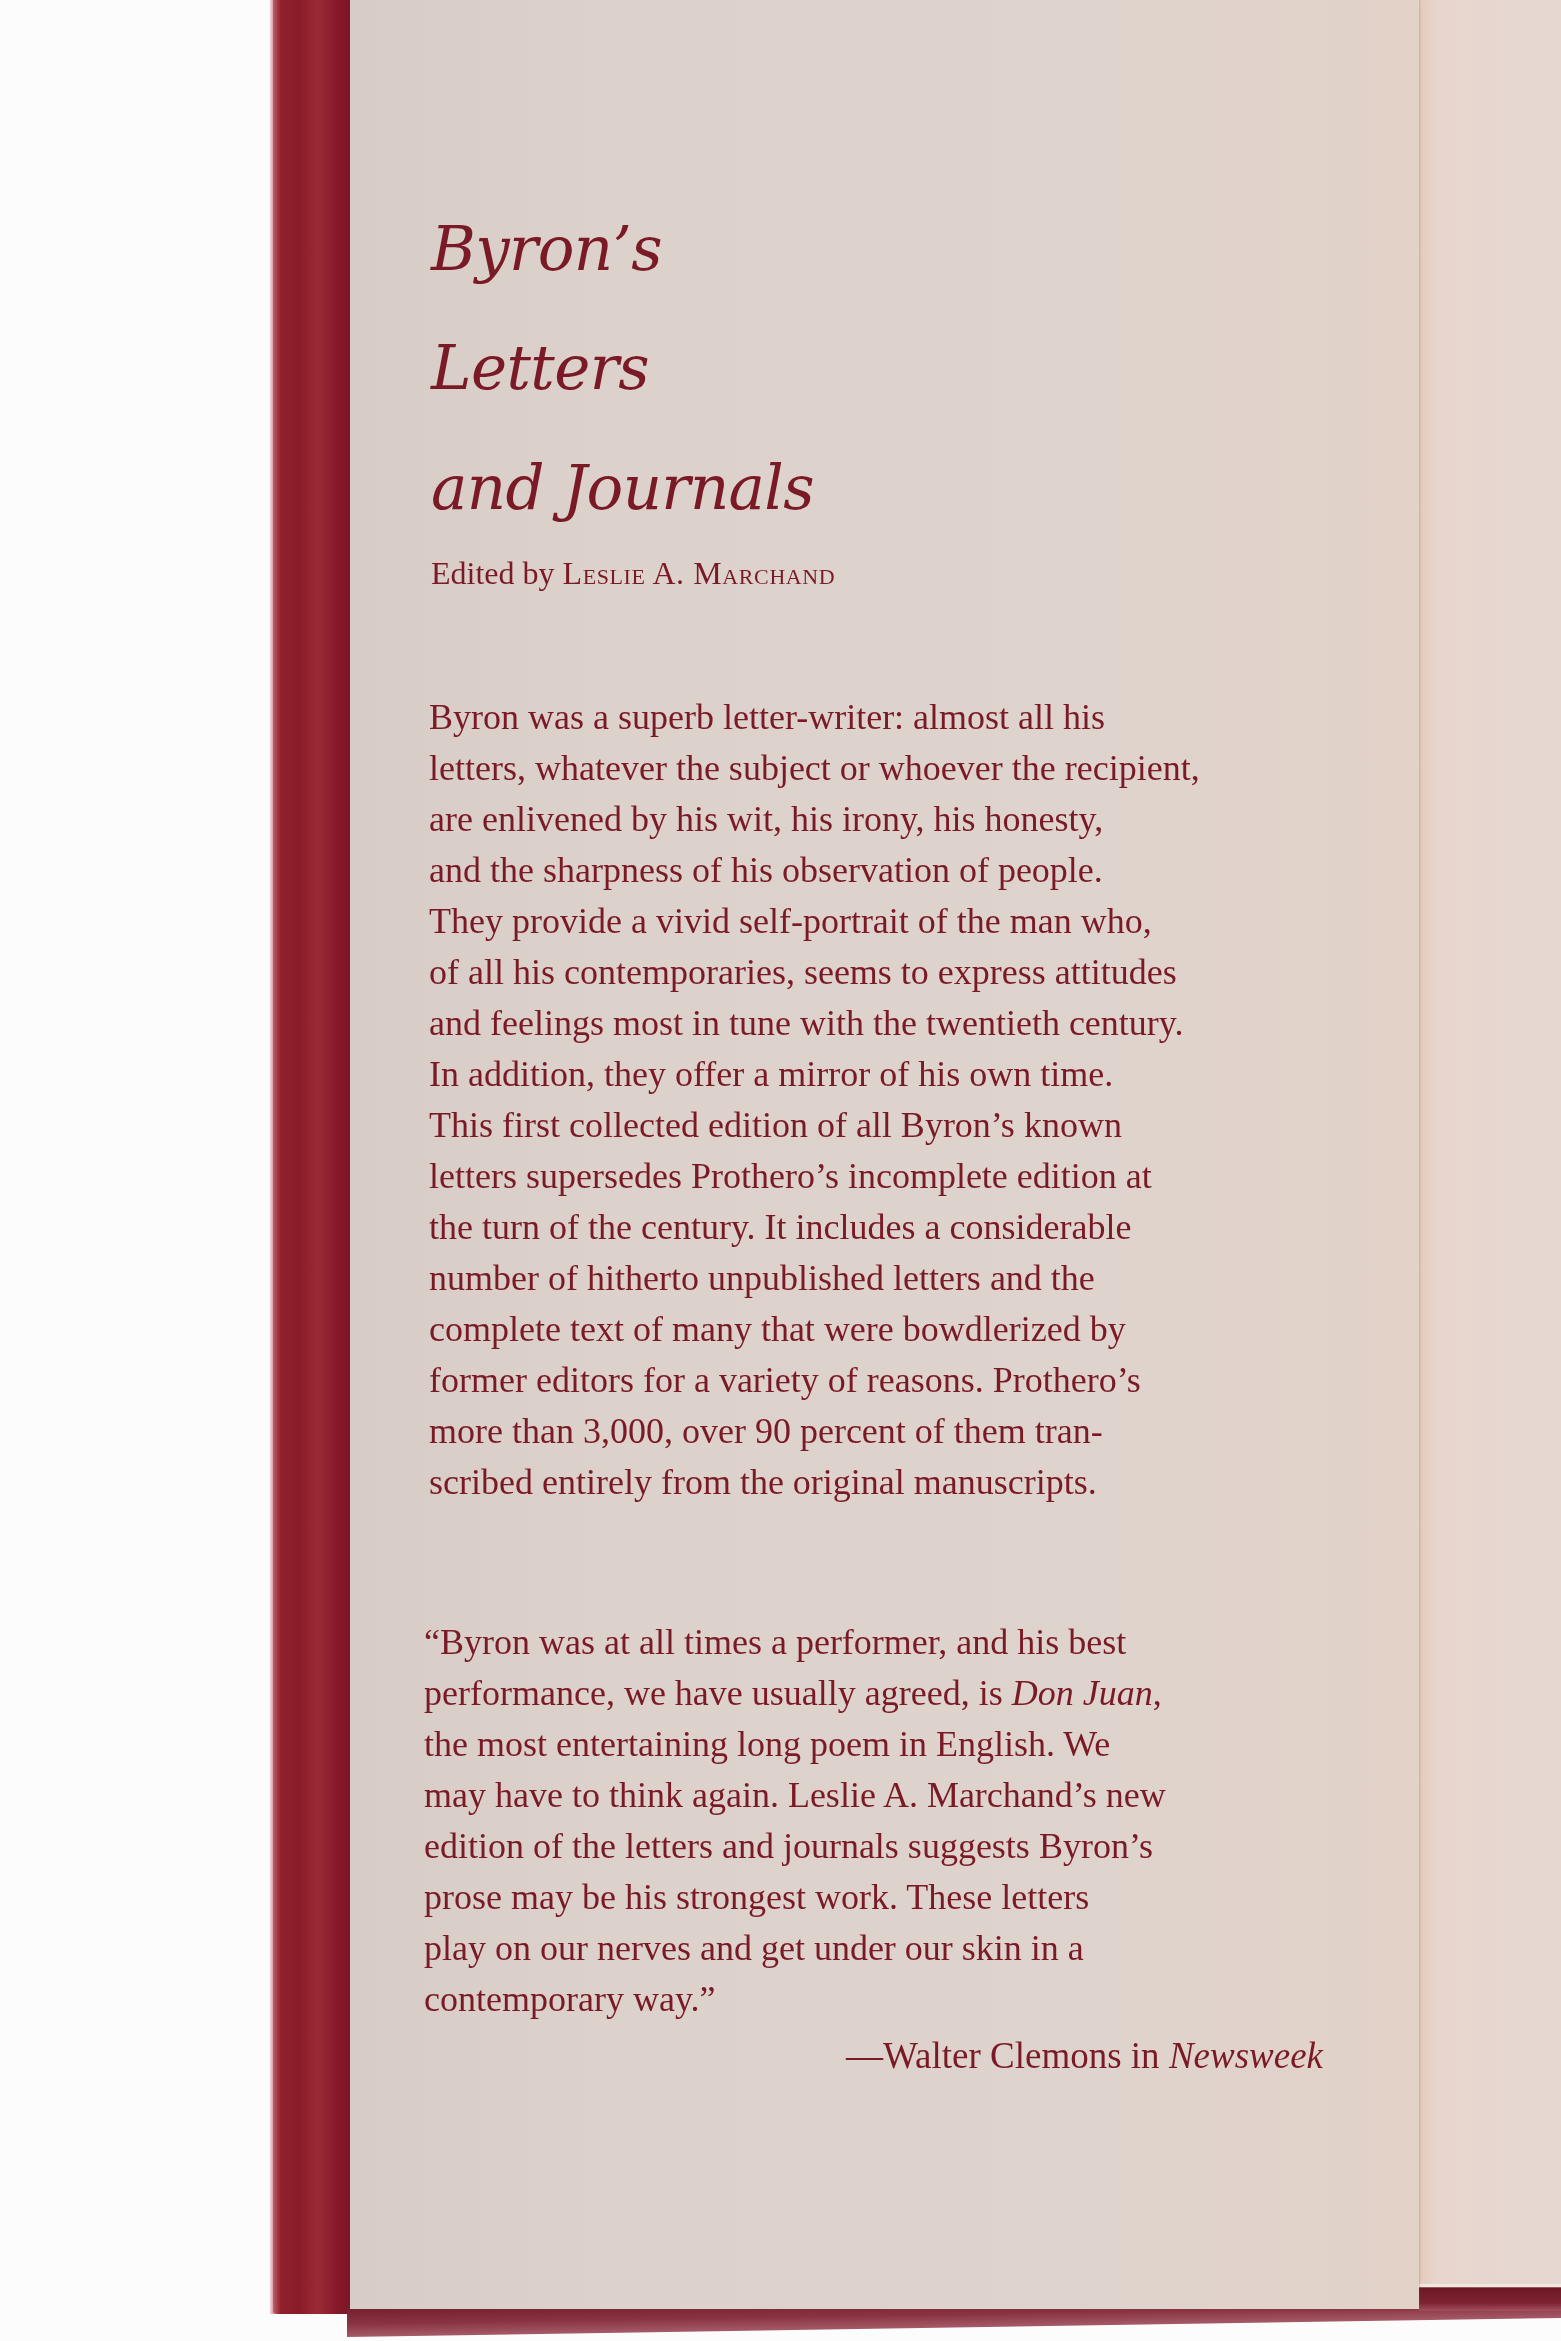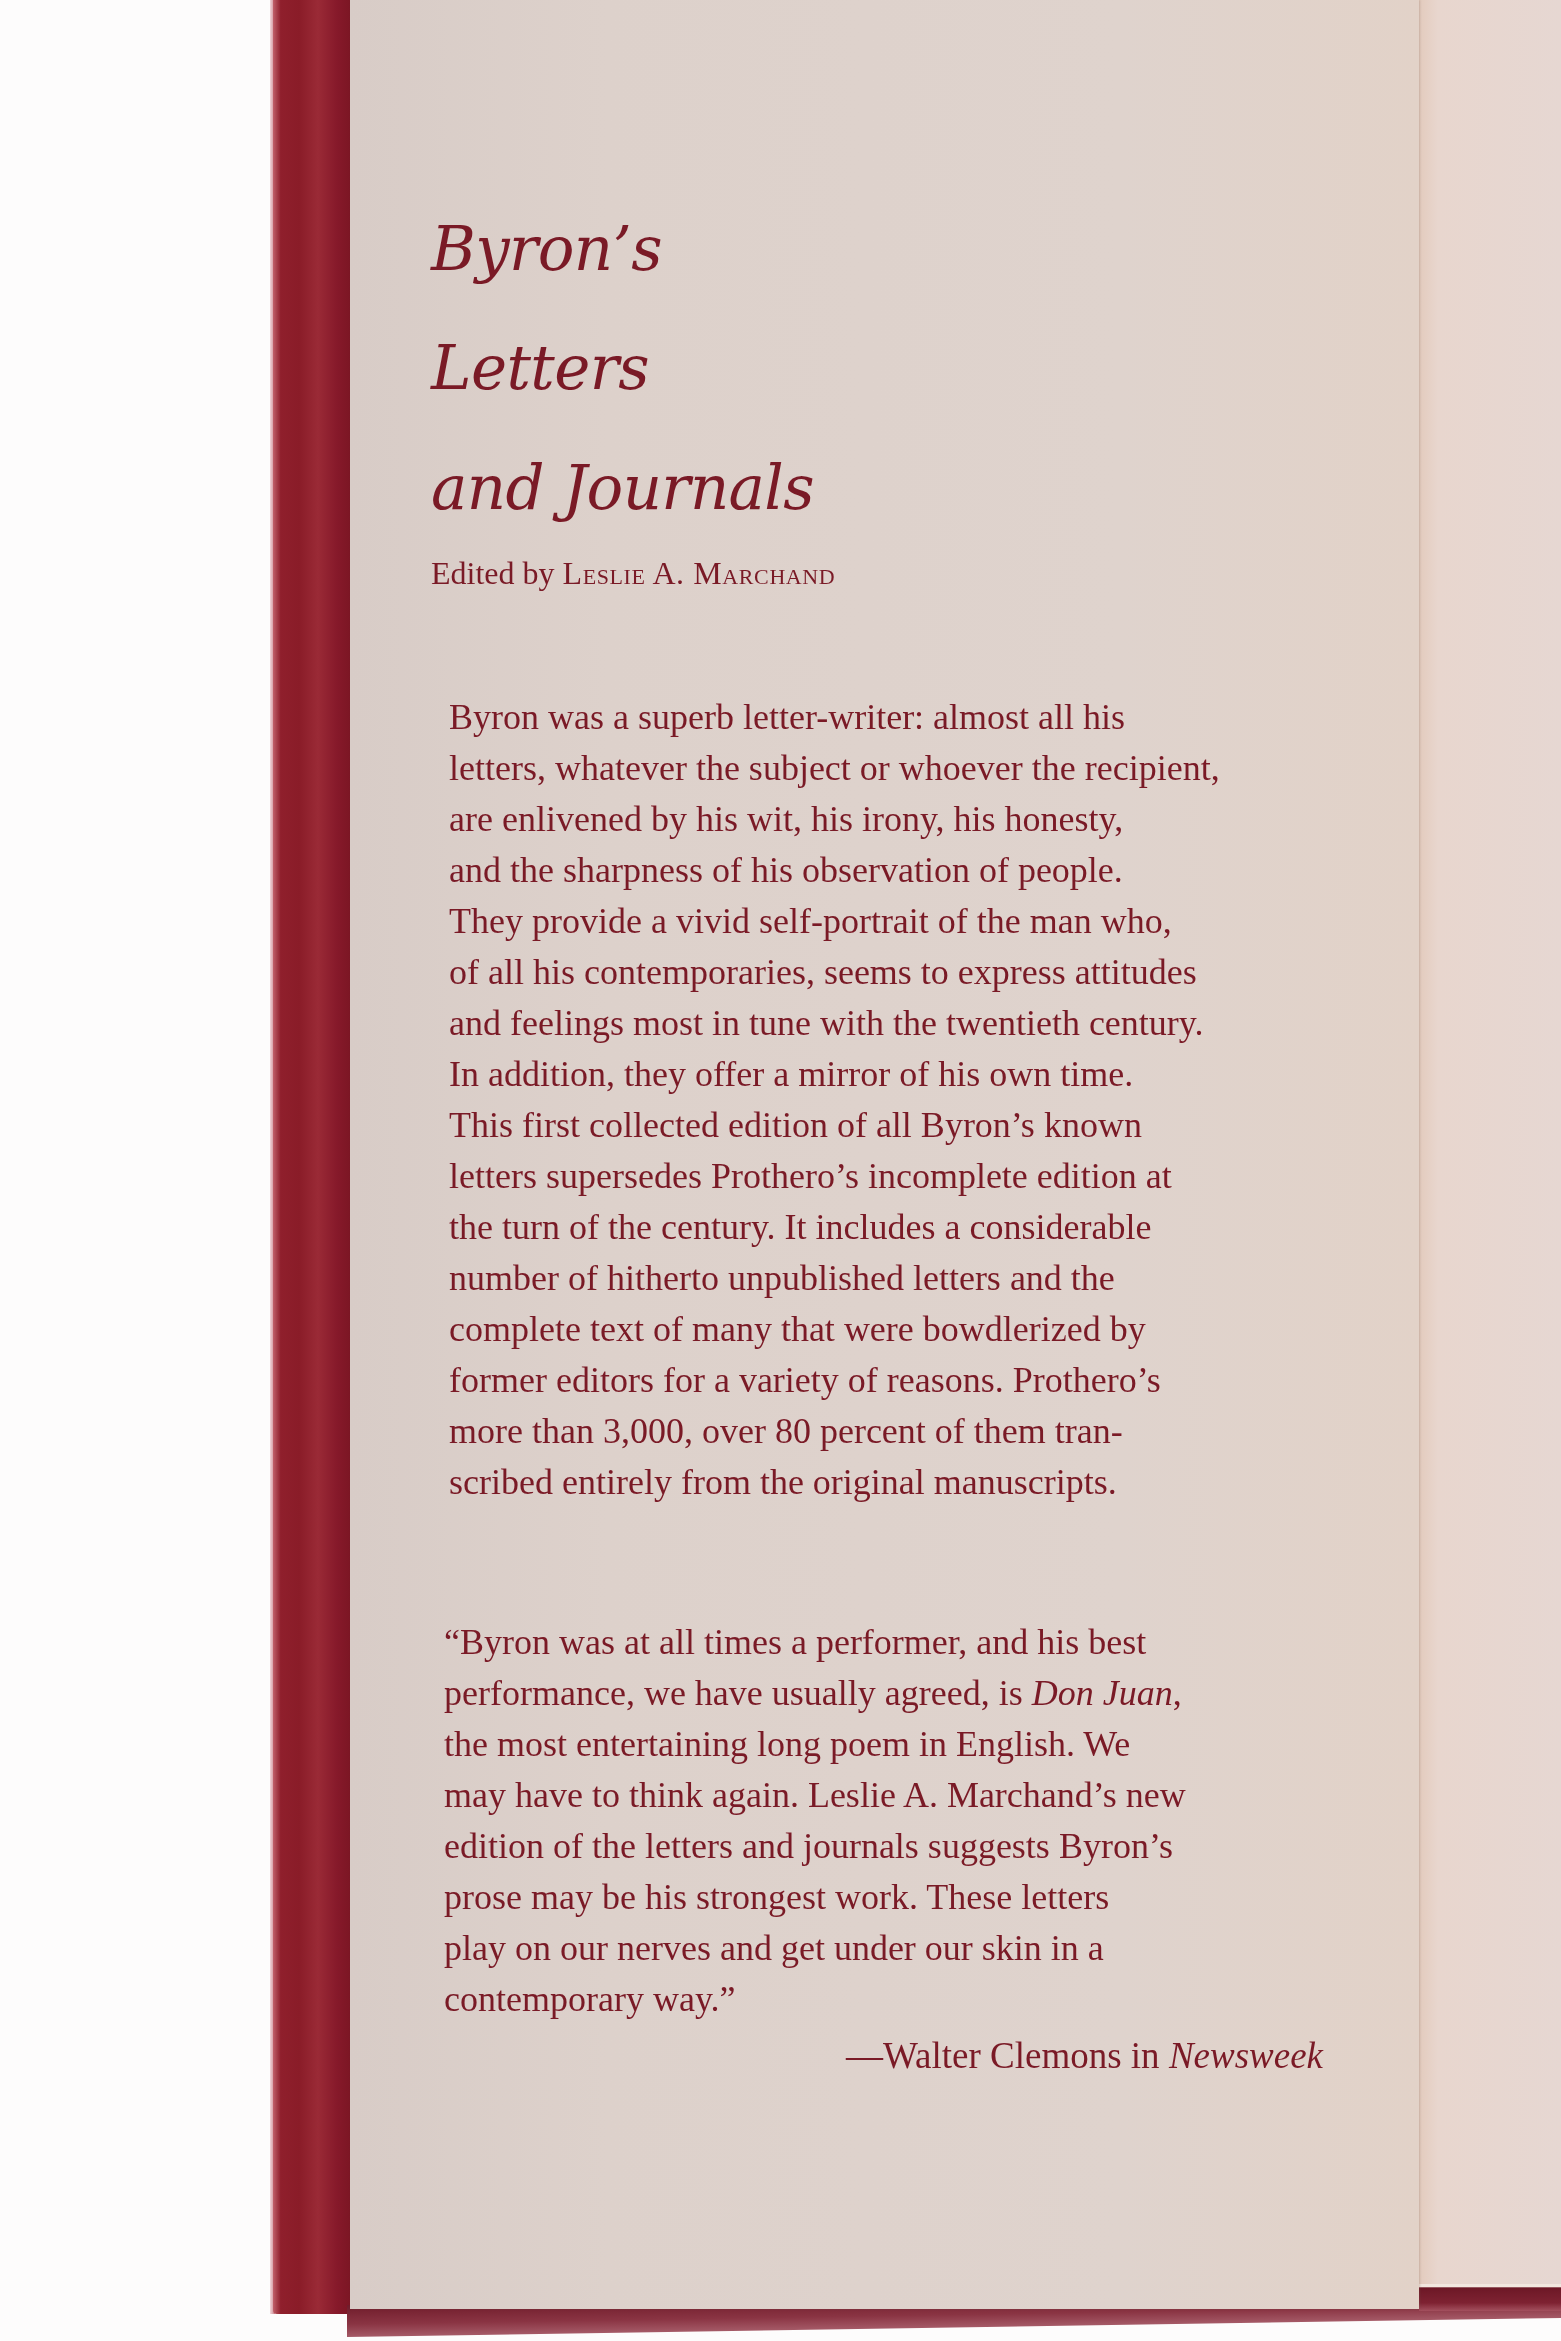--- a/index.html
+++ b/index.html
@@ -45,21 +45,21 @@
   .t3 { top:457px; }
   .editor {
     position:absolute; left:431px; top:555px; font-size:32px; color:#7a1a26;
     font-family:"Liberation Serif", serif;
   }
   .editor .sc { font-variant:small-caps; letter-spacing:0.6px; }
   .body-lines {
     position:absolute; left:429px; top:692px; width:912px;
     font-family:"Liberation Serif", serif; font-size:36px; color:#7a1a26;
   }
-  .line { height:51px; line-height:51px; white-space:nowrap;margin-left:20px; }
+  .line { height:51px; line-height:51px; white-space:nowrap; }
   .quote {
     position:absolute; left:424px; top:1617px; width:912px;
     font-family:"Liberation Serif", serif; font-size:36px; color:#7a1a26;
   }
   .quote em { font-style:italic; }
   .attrib {
     position:absolute; right:238px; top:2034px;
     font-family:"Liberation Serif", serif; font-size:37px; color:#7a1a26; white-space:nowrap;
   }
   .attrib em { font-style:italic; }
@@ -92,21 +92,21 @@
   <div class="line">They provide a vivid self-portrait of the man who,</div>
   <div class="line">of all his contemporaries, seems to express attitudes</div>
   <div class="line">and feelings most in tune with the twentieth century.</div>
   <div class="line">In addition, they offer a mirror of his own time.</div>
   <div class="line">This first collected edition of all Byron’s known</div>
   <div class="line">letters supersedes Prothero’s incomplete edition at</div>
   <div class="line">the turn of the century. It includes a considerable</div>
   <div class="line">number of hitherto unpublished letters and the</div>
   <div class="line">complete text of many that were bowdlerized by</div>
   <div class="line">former editors for a variety of reasons. Prothero’s</div>
-  <div class="line">more than 3,000, over 80 percent of them tran-</div>
+  <div class="line">more than 3,000, over 90 percent of them tran-</div>
   <div class="line">scribed entirely from the original manuscripts.</div>
 </div>
 
 <div class="quote">
   <div class="line">“Byron was at all times a performer, and his best</div>
   <div class="line"><span>performance, we have usually agreed, is </span><em>Don Juan</em><span>,</span></div>
   <div class="line">the most entertaining long poem in English. We</div>
   <div class="line">may have to think again. Leslie A. Marchand’s new</div>
   <div class="line">edition of the letters and journals suggests Byron’s</div>
   <div class="line">prose may be his strongest work. These letters</div>

